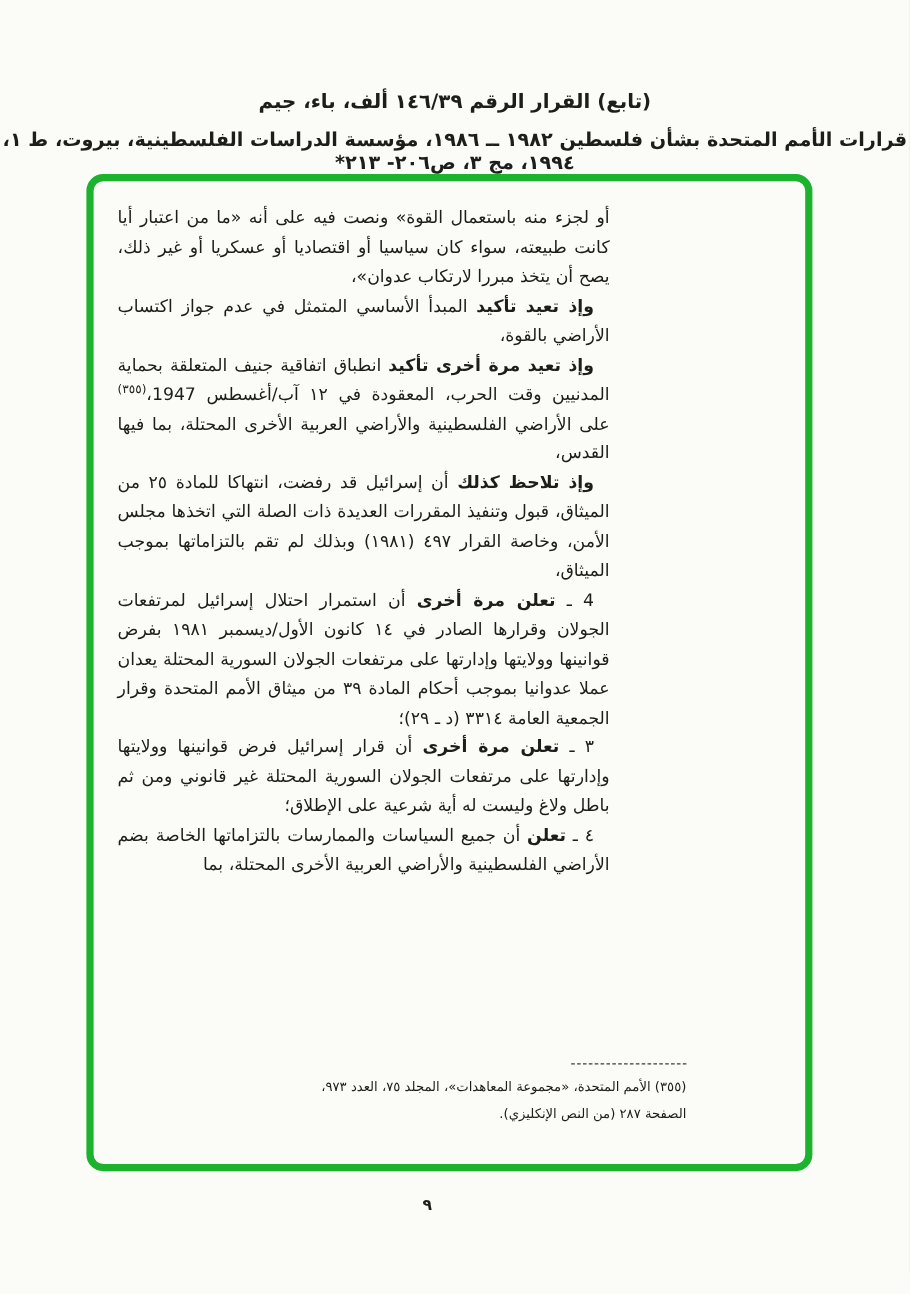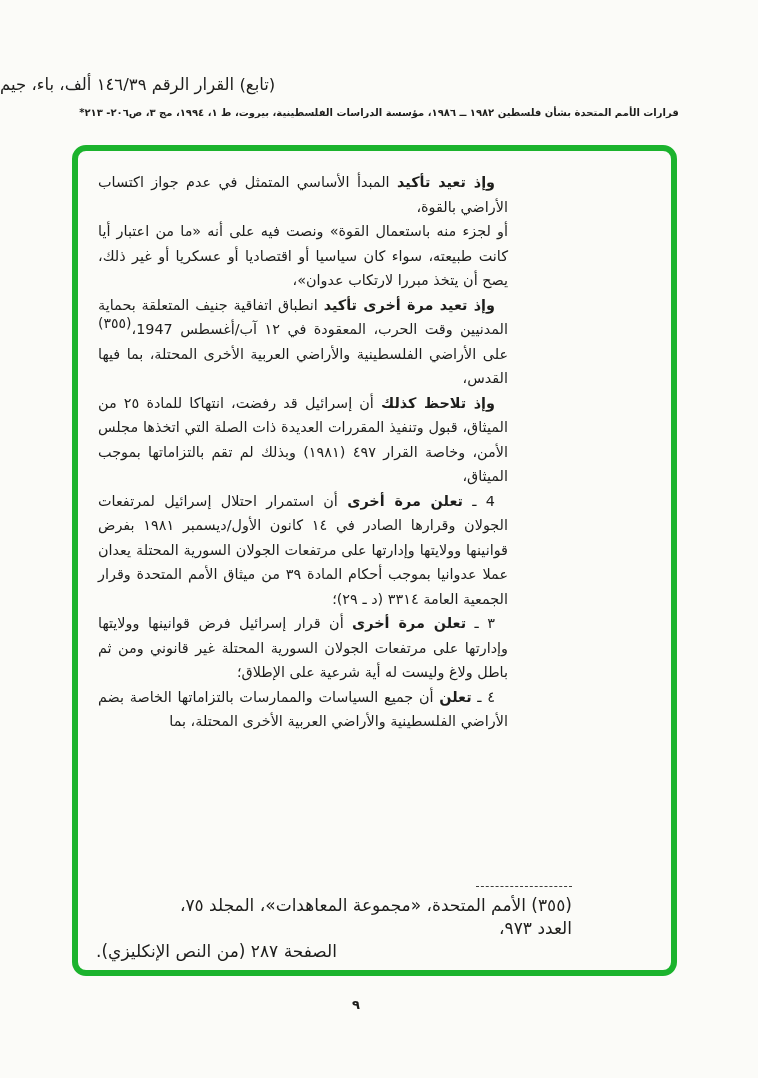--- a/index.html
+++ b/index.html
@@ -7,73 +7,73 @@
     position:relative;
     width:758px; height:1078px;
     margin:0 auto;
     background:#fbfbf8;
     font-family:"DejaVu Sans", sans-serif;
     color:#1d1d1b;
     overflow:hidden;
   }
   .title {
     position:absolute; top:75px; left:0; width:100%;
-    text-align:left; font-weight:normal; font-size:16.5px;
+    text-align:center; font-weight:bold; font-size:16.5px;
     direction:rtl;
   }
   .subtitle {
     position:absolute; top:107px; left:0; width:100%;
-    text-align:center; font-weight:bold; font-size:10px;
+    text-align:center; font-weight:bold; font-size:16px;
     direction:rtl; letter-spacing:0.2px;
   }
   .green-box {
     position:absolute; left:72px; top:145px;
     width:605px; height:831px;
     border:6px solid #1bb32d;
     border-radius:14px;
     box-sizing:border-box;
   }
   .body-text {
     position:absolute; left:98px; top:170px; width:410px;
     direction:rtl; text-align:justify;
     font-size:14.4px; line-height:24.5px;
   }
   .para { margin:0; text-indent:13px; }
   .para.continuation { text-indent:0; }
   .lead { font-weight:bold; }
-  sup.fn-marker { font-size:14px; line-height:0; }
+  sup.fn-marker { font-size:10px; line-height:0; }
   .footnote {
     position:absolute; left:158px; top:886px; width:414px;
-    direction:rtl; font-size:17px; line-height:23px;
+    direction:rtl; font-size:11px; line-height:23px;
   }
   .fn-rule {
     width:96px; height:0;
     border-top:1.5px dashed #3c3c3a;
     margin-bottom:7px;
   }
-  .fn-line2 { margin-right:235px; white-space:nowrap; }
+  .fn-line2 { white-space:nowrap; }
   .page-number {
     position:absolute; top:997px; left:352px;
     font-size:13px; font-weight:bold;
   }
 </style>
 </head>
 <body>
 
 <div class="page">
 
   <div class="title">(تابع) القرار الرقم ١٤٦/٣٩ ألف، باء، جيم</div>
   <div class="subtitle">قرارات الأمم المتحدة بشأن فلسطين ١٩٨٢ ــ ١٩٨٦، مؤسسة الدراسات الفلسطينية، بيروت، ط ١، ١٩٩٤، مج ٣، ص٢٠٦- ٢١٣*</div>
 
   <div class="green-box" style="border-color: rgb(27, 179, 45);"></div>
 
   <div class="body-text">
+    <p class="para continuation"><span></span><span class="lead"></span><span>أو لجزء منه باستعمال القوة» ونصت فيه على أنه «ما من اعتبار أيا كانت طبيعته، سواء كان سياسيا أو اقتصاديا أو عسكريا أو غير ذلك، يصح أن يتخذ مبررا لارتكاب عدوان»،</span><sup class="fn-marker"></sup><span></span></p>
+
     <p class="para"><span></span><span class="lead">وإذ تعيد تأكيد</span><span> المبدأ الأساسي المتمثل في عدم جواز اكتساب الأراضي بالقوة،</span><sup class="fn-marker"></sup><span></span></p>
-
-    <p class="para continuation"><span></span><span class="lead"></span><span>أو لجزء منه باستعمال القوة» ونصت فيه على أنه «ما من اعتبار أيا كانت طبيعته، سواء كان سياسيا أو اقتصاديا أو عسكريا أو غير ذلك، يصح أن يتخذ مبررا لارتكاب عدوان»،</span><sup class="fn-marker"></sup><span></span></p>
 
     <p class="para"><span></span><span class="lead">وإذ تعيد مرة أخرى تأكيد</span><span> انطباق اتفاقية جنيف المتعلقة بحماية المدنيين وقت الحرب، المعقودة في ١٢ آب/أغسطس 1947،</span><sup class="fn-marker">(٣٥٥)</sup><span> على الأراضي الفلسطينية والأراضي العربية الأخرى المحتلة، بما فيها القدس،</span></p>
 
 
     <p class="para"><span></span><span class="lead">وإذ تلاحظ كذلك</span><span> أن إسرائيل قد رفضت، انتهاكا للمادة ٢٥ من الميثاق، قبول وتنفيذ المقررات العديدة ذات الصلة التي اتخذها مجلس الأمن، وخاصة القرار ٤٩٧ (١٩٨١) وبذلك لم تقم بالتزاماتها بموجب الميثاق،</span><sup class="fn-marker"></sup><span></span></p>
 
 
     <p class="para"><span>4 ـ </span><span class="lead">تعلن مرة أخرى</span><span> أن استمرار احتلال إسرائيل لمرتفعات الجولان وقرارها الصادر في ١٤ كانون الأول/ديسمبر ١٩٨١ بفرض قوانينها وولايتها وإدارتها على مرتفعات الجولان السورية المحتلة يعدان عملا عدوانيا بموجب أحكام المادة ٣٩ من ميثاق الأمم المتحدة وقرار الجمعية العامة ٣٣١٤ (د ـ ٢٩)؛</span><sup class="fn-marker"></sup><span></span></p>
 
     <p class="para"><span>٣ ـ </span><span class="lead">تعلن مرة أخرى</span><span> أن قرار إسرائيل فرض قوانينها وولايتها وإدارتها على مرتفعات الجولان السورية المحتلة غير قانوني ومن ثم باطل ولاغ وليست له أية شرعية على الإطلاق؛</span><sup class="fn-marker"></sup><span></span></p>

